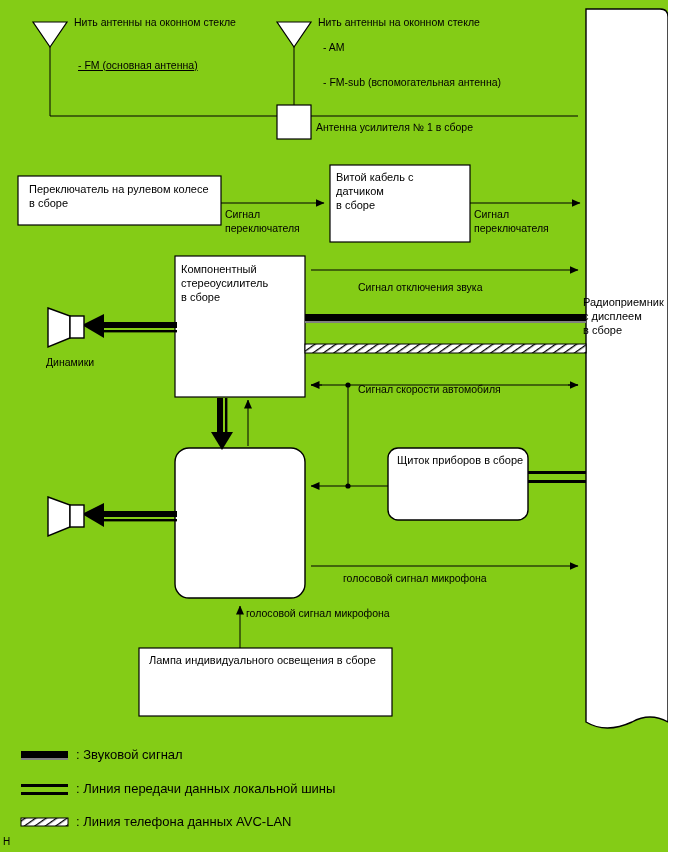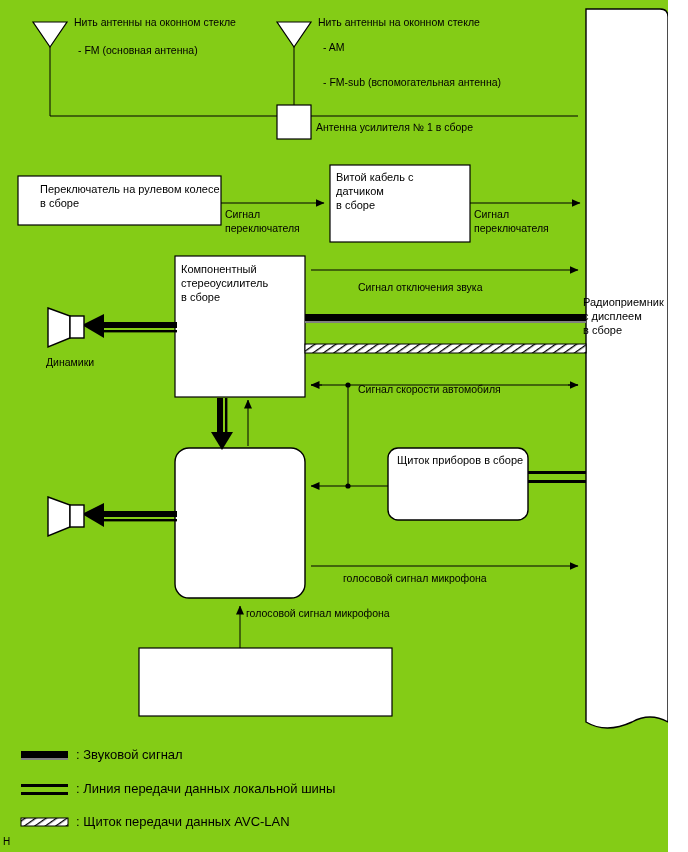--- a/index.html
+++ b/index.html
@@ -206,29 +206,29 @@
         <rect x="21" y="792" width="47" height="3" fill="#000"></rect>
       </g>
       <g>
         <rect x="21" y="818" width="47" height="8" fill="url(#hatch)" stroke="#000" stroke-width="1"></rect>
       </g>
     </g>
 
   </svg>
 
   <div class="lbl" style="left:74px; top:15px;">Нить антенны на оконном стекле</div>
-  <div class="lbl" style="left:78px; top:43px;">- FM (основная антенна)</div>
+  <div class="lbl" style="left:78px; top:58px;text-decoration:underline;">- FM (основная антенна)</div>
 
   <div class="lbl" style="left:318px; top:15px;">Нить антенны на оконном стекле</div>
   <div class="lbl" style="left:323px; top:40px;">- AM</div>
   <div class="lbl" style="left:323px; top:75px;">- FM-sub (вспомогательная антенна)</div>
 
   <div class="lbl" style="left:316px; top:120px;">Антенна усилителя № 1 в сборе</div>
 
-  <div class="box-text" style="left:40px; top:182px; width:190px;">Переключатель на рулевом колесе
+  <div class="box-text" style="left:29px; top:182px; width:190px;">Переключатель на рулевом колесе
 в сборе</div>
 
   <div class="box-text" style="left:336px; top:170px; width:128px;">Витой кабель с датчиком
 в сборе</div>
 
   <div class="lbl" style="left:225px; top:207px;">Сигнал
 переключателя</div>
   <div class="lbl" style="left:474px; top:207px;">Сигнал
 переключателя</div>
 
@@ -247,20 +247,21 @@
   <div class="lbl" style="left:46px; top:355px;">Динамики</div>
 
 
   <div class="box-text" style="left:397px; top:453px; width:128px;">Щиток приборов в сборе</div>
 
 
   <div class="lbl" style="left:343px; top:571px;">голосовой сигнал микрофона</div>
 
   <div class="lbl" style="left:246px; top:606px;">голосовой сигнал микрофона</div>
 
+  <div class="box-text" style="left:149px; top:653px; width:240px;">Лампа индивидуального освещения в сборе</div>
 
   <div class="legend-text" style="left:76px; top:748px;">: Звуковой сигнал</div>
   <div class="legend-text" style="left:76px; top:782px;">: Линия передачи данных локальной шины</div>
-  <div class="legend-text" style="left:76px; top:815px;">: Щиток передачи данных AVC-LAN</div>
+  <div class="legend-text" style="left:76px; top:815px;">: Линия телефона данных AVC-LAN</div>
 
   <div class="corner-mark" style="left:3px; top:836px;">H</div>
 
 </div>
 
 </body></html>

